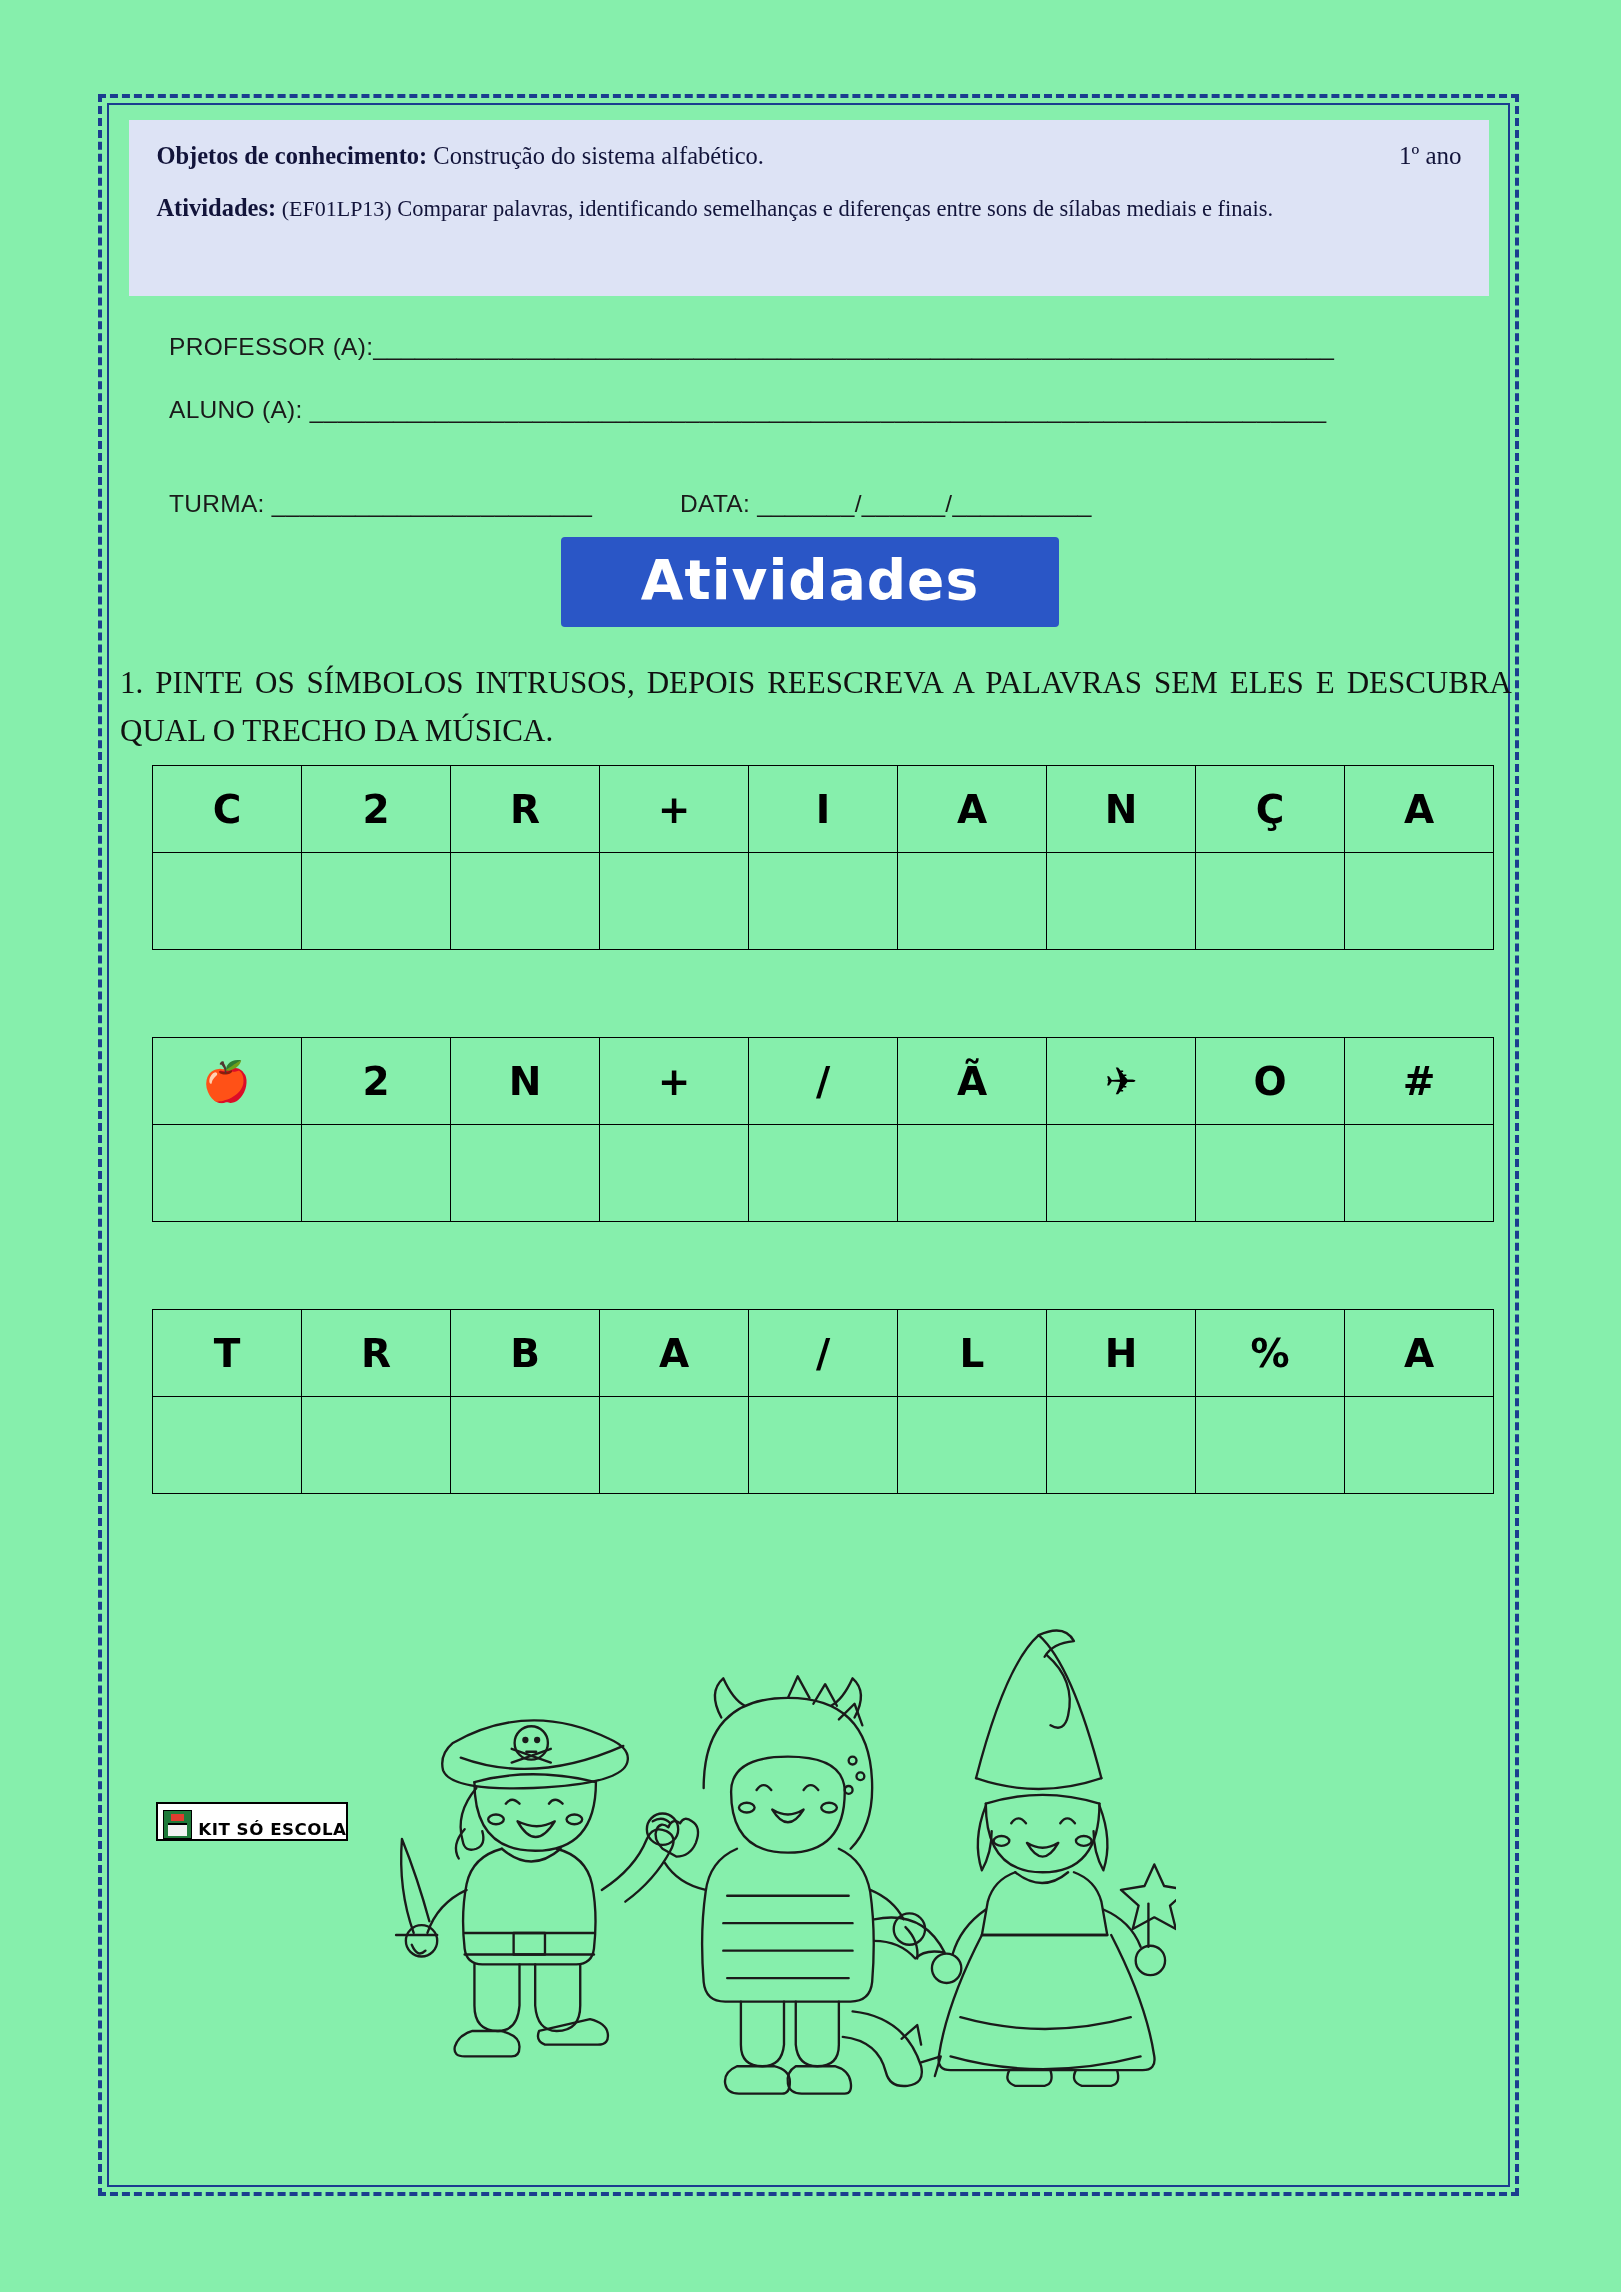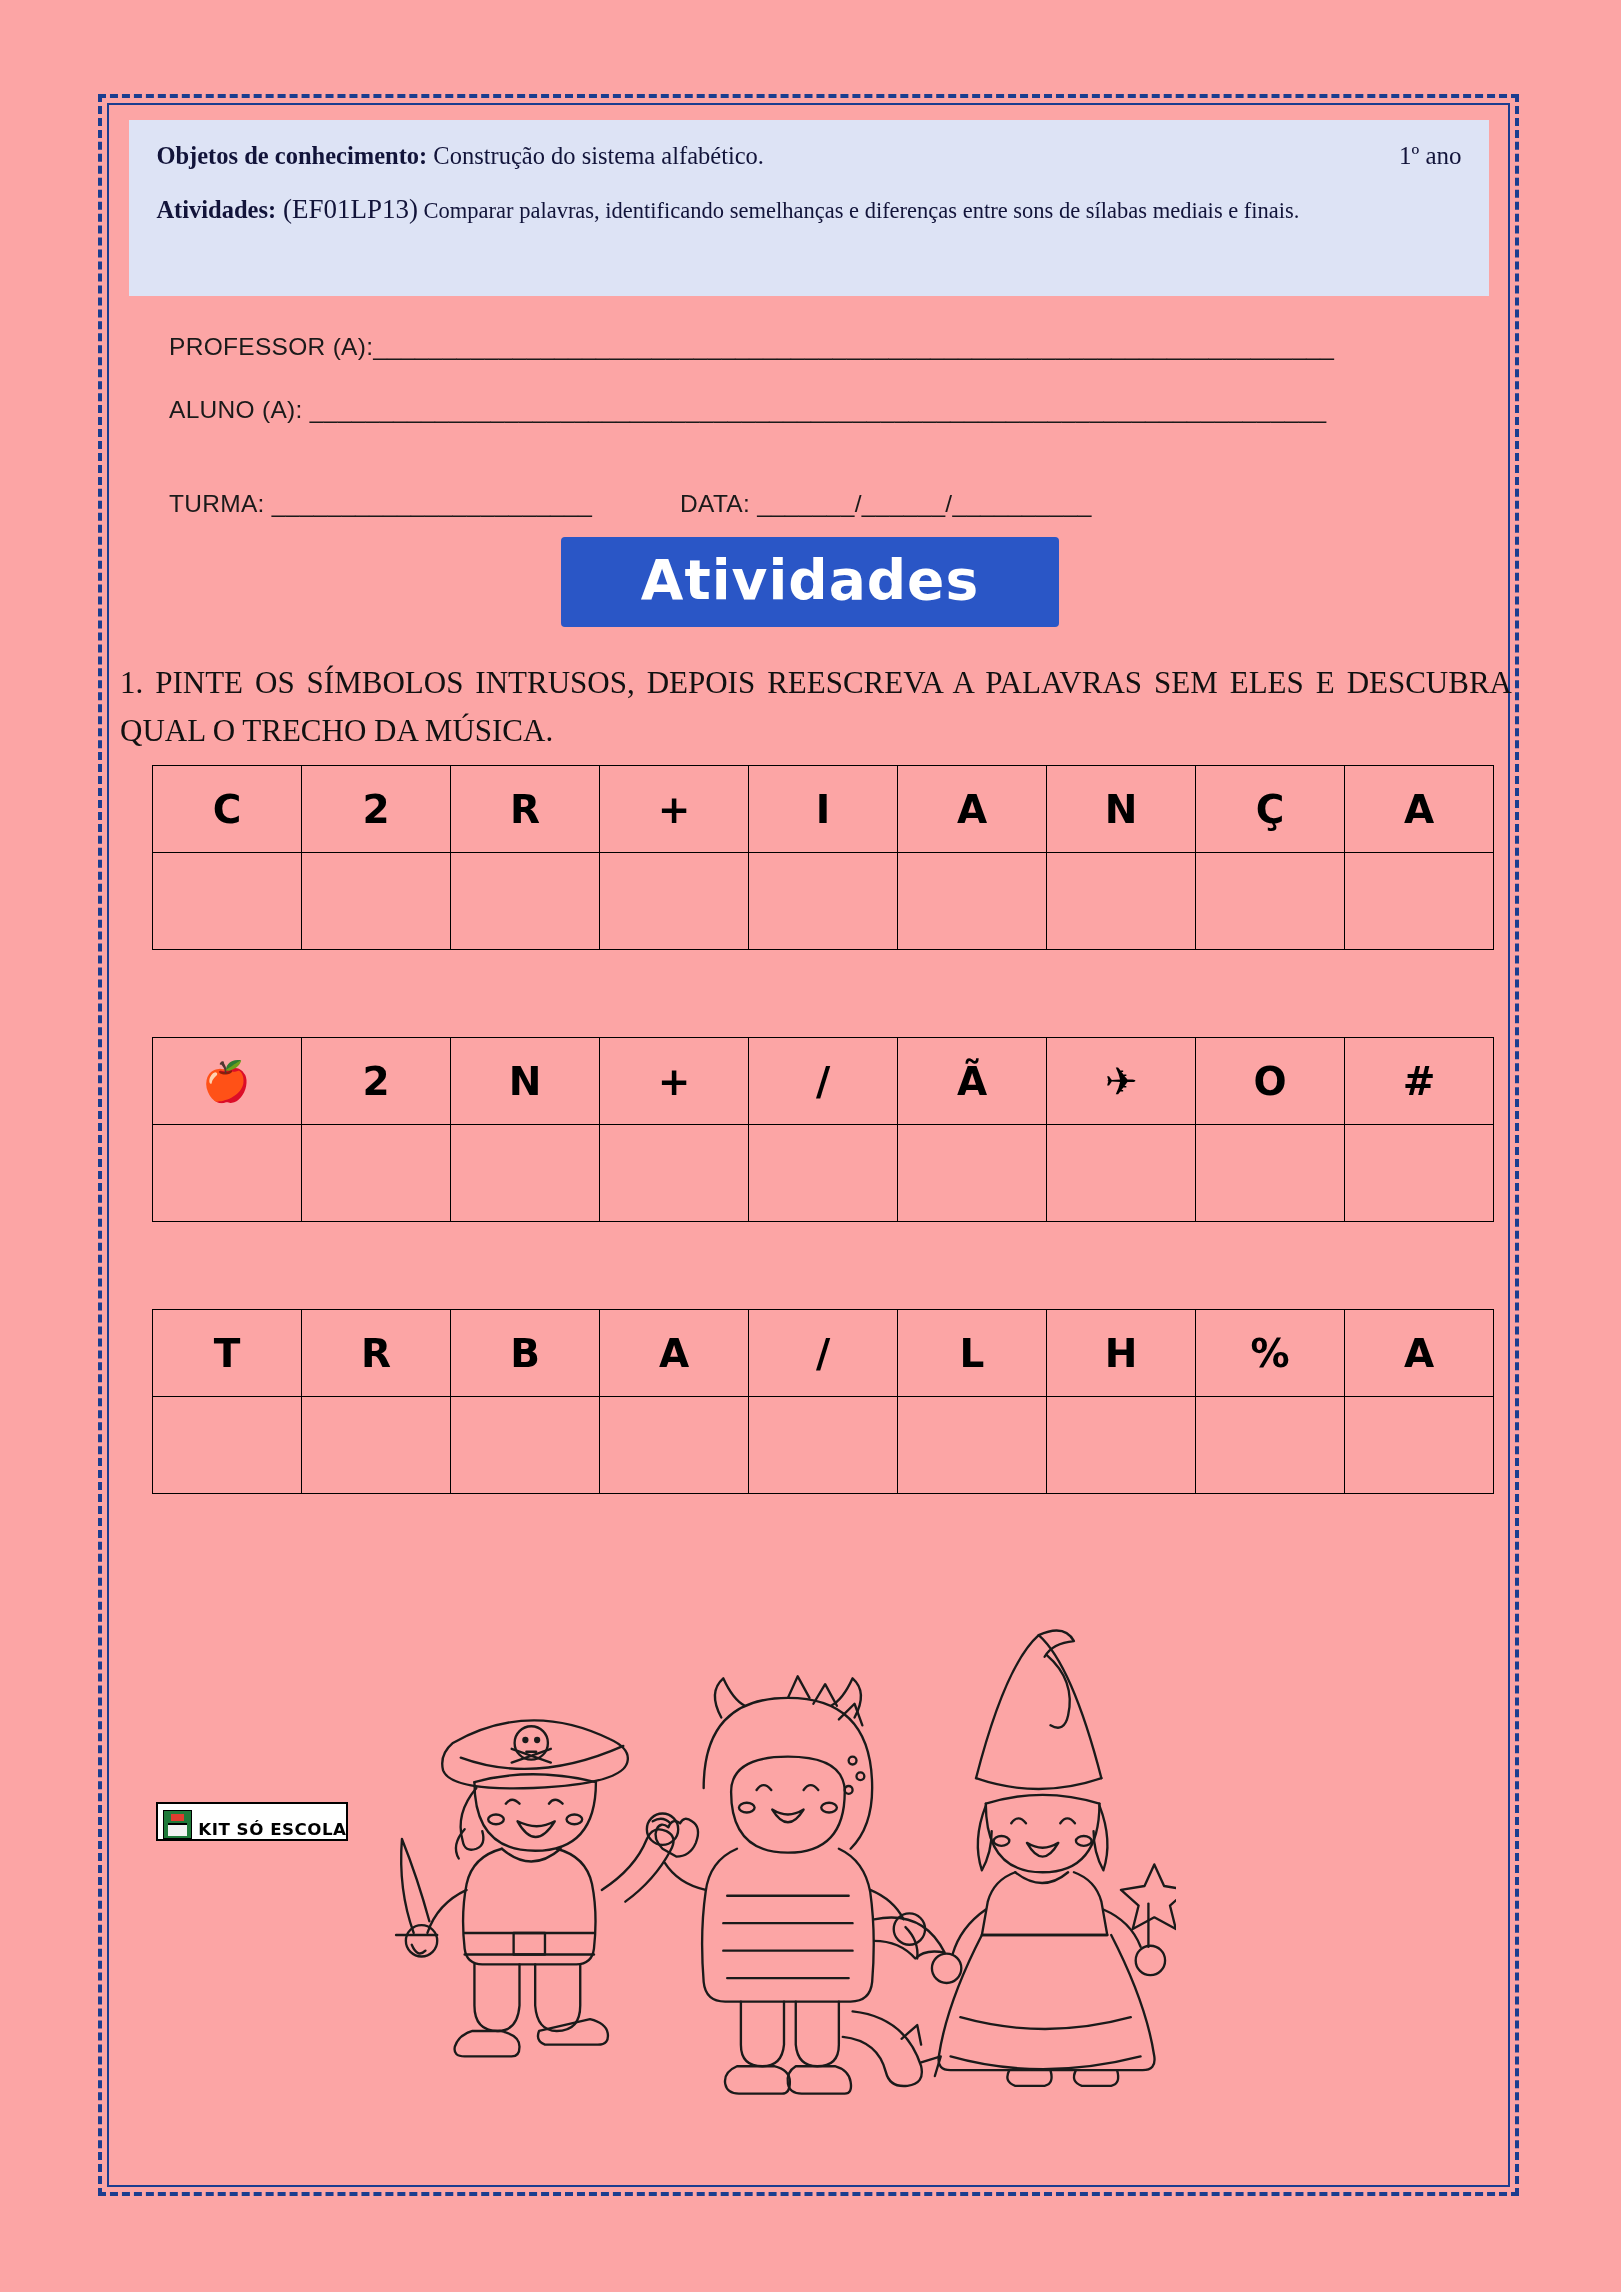--- a/index.html
+++ b/index.html
@@ -12,21 +12,21 @@
     height: 2293px;
     font-family: "Liberation Serif", serif;
     position: relative;
     overflow: hidden;
   }
   .page {
     position: absolute;
     left: 0; top: 0;
     width: 1621px;
     height: 2293px;
-    background: #fca5a5;
+    background: #86efac;
   }
   
   .frame {
     position: absolute;
     left: 98px;
     top: 94px;
     width: 1421px;
     height: 2102px;
     border: 4.9px dashed #1b3d8f;
     box-sizing: border-box;
@@ -67,21 +67,21 @@
     color: #12143a;
   }
   .bncc-line2 {
     margin-top: 19.6px;
     font-size: 22.5px;
     color: #12143a;
     line-height: 1.35;
     text-align: justify;
   }
   .bncc-line2 b { font-size: 24.5px; }
-  .bncc-code { font-size: 27px; margin-top: 15px; }
+  .bncc-code { font-size: 22px; margin-top: 15px; }
 
   
   .ident {
     position: absolute;
     left: 137px;
     width: 1353px;
     font-family: "Liberation Sans", sans-serif;
     font-size: 24.5px;
     color: #1a1a1a;
     letter-spacing: 0.3px;

